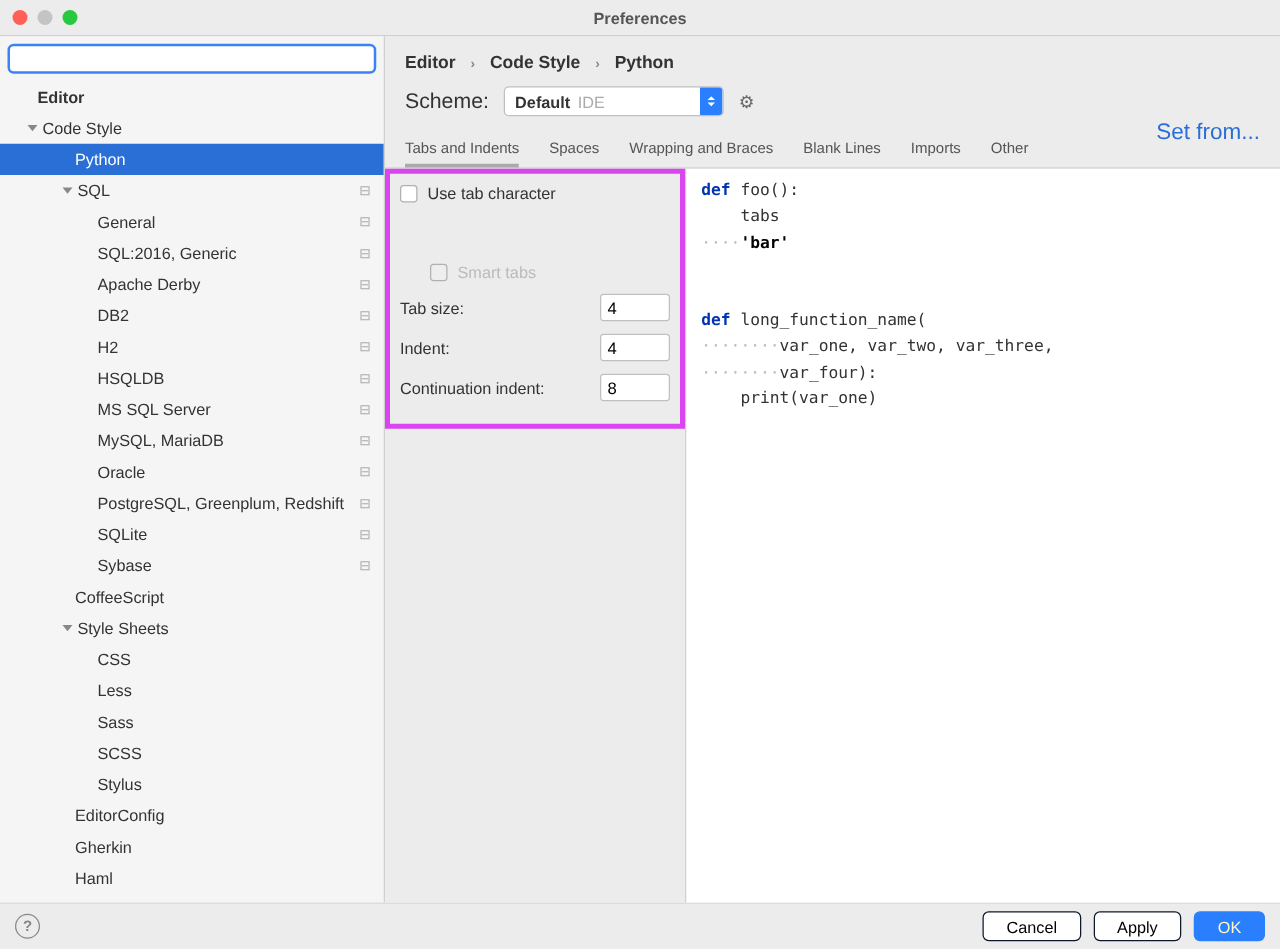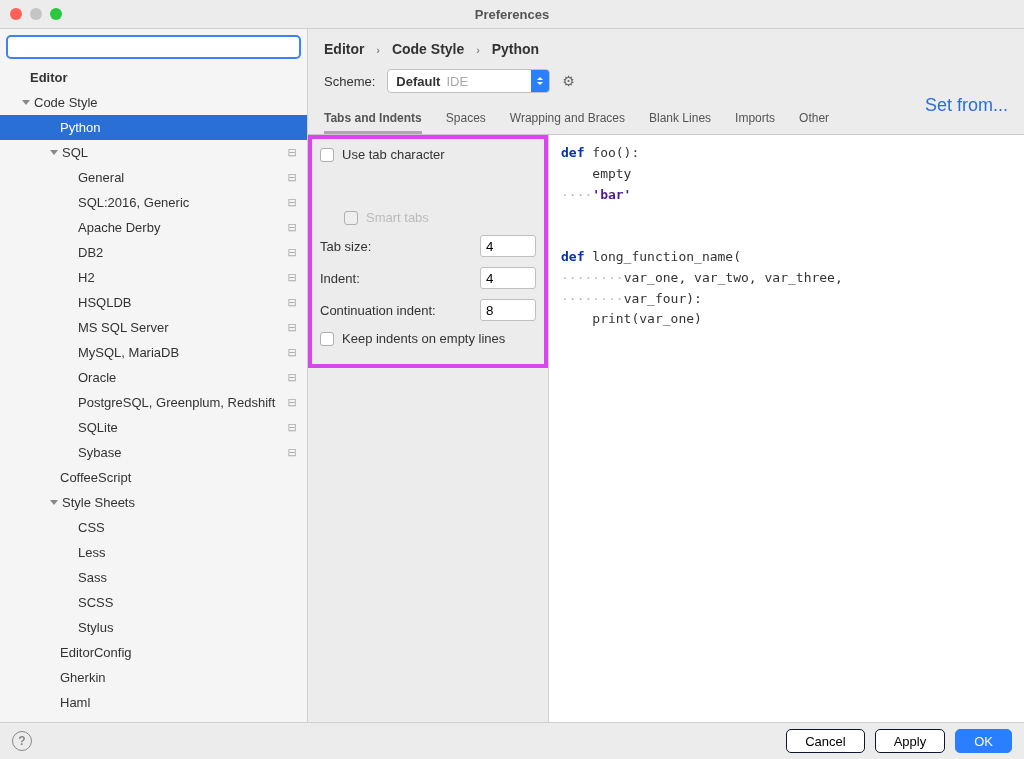--- a/index.html
+++ b/index.html
@@ -29,47 +29,47 @@
 .pad0 { padding-left: 30px; font-weight: 600; }
 .pad1 { padding-left: 32px; }
 .pad1.with-arrow { padding-left: 22px; }
 .pad2 { padding-left: 60px; }
 .pad2.with-arrow { padding-left: 50px; }
 .pad3 { padding-left: 78px; }
 .content { flex: 1; display: flex; flex-direction: column; background: #ececec; }
 .breadcrumb { padding: 12px 16px 8px; font-weight: 600; font-size: 14px; color: #333; }
 .breadcrumb .sep { margin: 0 8px; font-size: 11px; color: #888; }
 .scheme-row { padding: 4px 16px 10px; display: flex; align-items: center; gap: 12px; position: relative; }
-.scheme-label { font-size: 13px; }
-.scheme-select { display: flex; align-items: center; background: #fff; border: 1px solid #c0c0c0; border-radius: 4px; height: 24px; width: 163px; padding: 0 0 0 8px; overflow: hidden; }
+.scheme-label { font-size: 17px; }
+.scheme-select { display: flex; align-items: center; background: #fff; border: 1px solid #c0c0c0; border-radius: 4px; height: 24px; width: 176px; padding: 0 0 0 8px; overflow: hidden; }
 .scheme-select .primary { font-weight: 600; }
 .scheme-select .secondary { color: #aaa; margin-left: 6px; flex: 1; }
 .scheme-select .arrows { width: 18px; height: 24px; background: #2a7fff; display: flex; flex-direction: column; align-items: center; justify-content: center; }
 .scheme-select .arrows span { width: 0; height: 0; border-left: 3px solid transparent; border-right: 3px solid transparent; }
 .scheme-select .arrows .up { border-bottom: 3px solid #fff; margin-bottom: 2px; }
 .scheme-select .arrows .dn { border-top: 3px solid #fff; }
 .gear { font-size: 14px; color: #666; }
 .setfrom { margin-left: auto; color: #2a6fd6; font-size: 18px; cursor: pointer; position: absolute; right: 16px; top: 30px; }
 .tabs { display: flex; gap: 24px; padding: 0 16px; border-bottom: 1px solid #c8c8c8; font-size: 12px; color: #555; }
 .tab { padding: 8px 0 6px; cursor: pointer; border-bottom: 3px solid transparent; }
-.tab.active { font-weight: 700; border-bottom-color: #aaa; }
+.tab.active { font-weight: 400; border-bottom-color: #aaa; }
 .tab-content { flex: 1; display: flex; background: #ececec; }
 .settings-pane { width: 240px; padding: 12px; background: #ececec; }
 .highlight-box { border: 4px solid #d946ef; padding: 8px; margin: -12px; }
 .form-row { display: flex; align-items: center; margin-bottom: 10px; }
 .form-row label { flex: 1; font-size: 13px; }
 .form-row input[type="text"] { width: 56px; height: 22px; border: 1px solid #c0c0c0; border-radius: 3px; padding: 0 5px; text-align: left; background: #fff; }
 .chk { width: 14px; height: 14px; border: 1px solid #b0b0b0; border-radius: 3px; background: #fff; margin-right: 8px; flex-shrink: 0; }
 .chk.disabled { background: #eee; }
 .form-row.disabled { color: #bbb; }
 .form-row.indent { padding-left: 24px; margin-top: 48px; }
 .code-pane { flex: 1; background: #fff; border-left: 1px solid #d0d0d0; padding: 8px 12px; font-family: "Menlo", "Monaco", monospace; font-size: 13px; line-height: 1.6; white-space: pre; }
 .kw { color: #0033b3; font-weight: bold; }
 .fn { color: #333; }
-.str { color: #4c1d95; font-weight: bold; }
+.str { color: #000000; font-weight: bold; }
 .dots { color: #bbb; }
 .footer { height: 36px; display: flex; align-items: center; padding: 0 12px; background: #ececec; }
 .help { width: 20px; height: 20px; border: 1.5px solid #888; border-radius: 50%; display: flex; align-items: center; justify-content: center; color: #888; font-size: 12px; font-weight: bold; }
 .buttons { margin-left: auto; display: flex; gap: 10px; }
 .btn { height: 24px; padding: 0 18px; border: 1px solid #0f172a; border-radius: 5px; background: #fff; font-size: 13px; cursor: pointer; }
 .btn.primary { background: #2a7fff; border-color: #2a7fff; color: #fef9c3; }
 </style>
 </head>
 <body>
 
@@ -237,28 +237,24 @@
               <input type="text" value="4" style="">
             </div>
           <div class="form-row">
               <label>Indent:</label>
               <input type="text" value="4" style="">
             </div>
           <div class="form-row">
               <label>Continuation indent:</label>
               <input type="text" value="8" style="">
             </div>
-          <div class="form-row">
-              <span class="chk"></span>
-              <label>Keep indents on empty lines</label>
-            </div>
         </div>
       </div>
       <div class="code-pane"><span class="kw">def</span><span class="fn"> foo():</span>
-<span>    empty</span>
+<span>    tabs</span>
 <span class="dots">····</span><span class="str">'bar'</span>
 
 
 <span class="kw">def</span><span class="fn"> long_function_name(</span>
 <span class="dots">········</span><span>var_one, var_two, var_three,</span>
 <span class="dots">········</span><span>var_four):</span>
 <span>    print(var_one)</span></div>
     </div>
   </div>
 </div>

